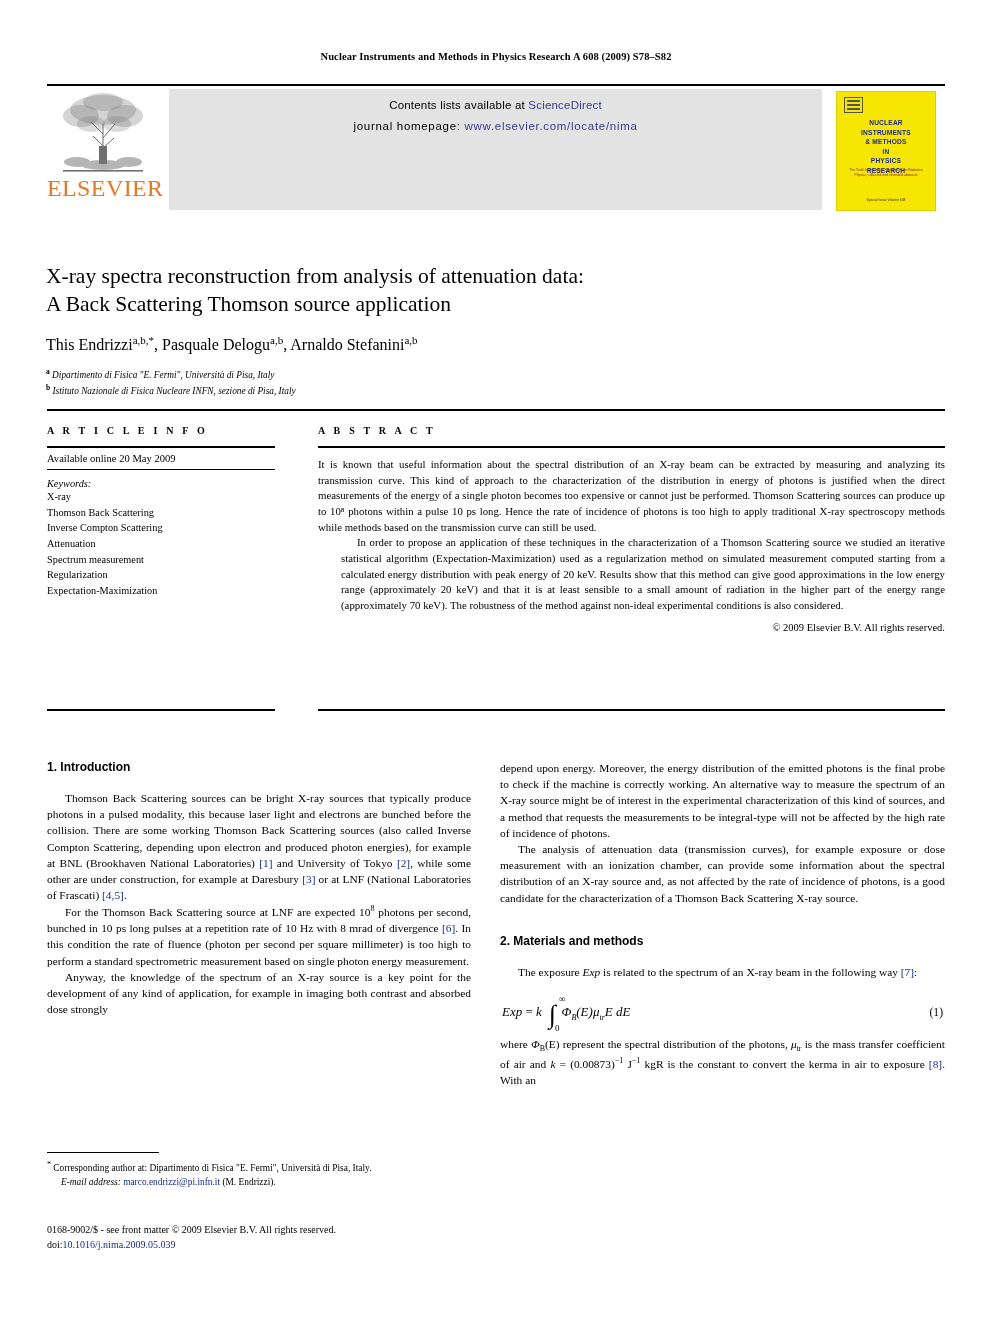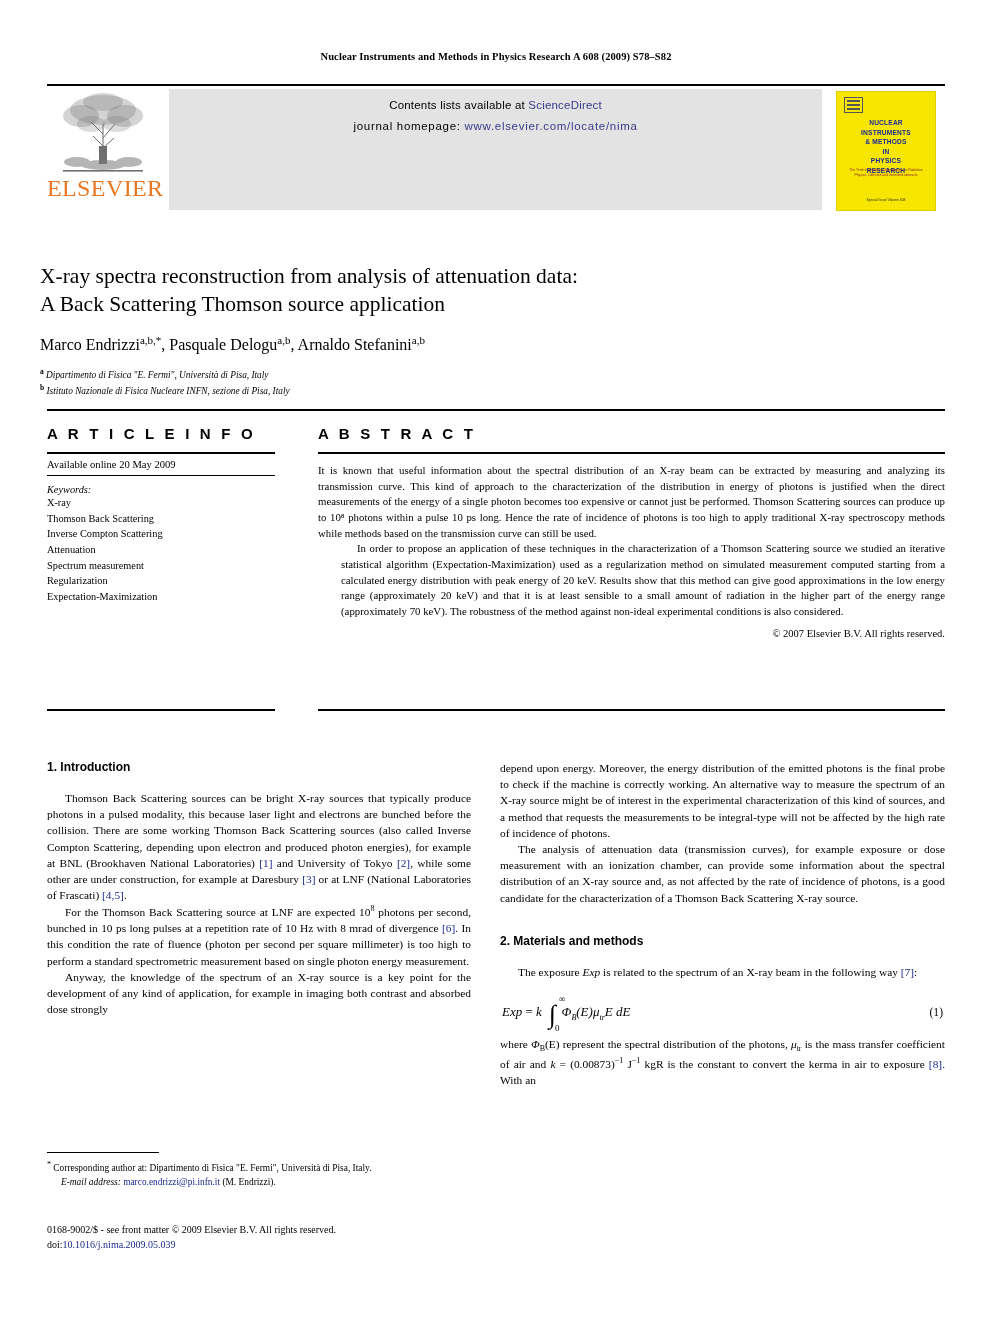--- a/index.html
+++ b/index.html
@@ -162,21 +162,21 @@
     width: 98px;
     text-align: center;
     color: #333;
     font-family: "Liberation Sans", sans-serif;
     font-size: 3.4px;
   }
 
   
   .title-block {
     position: absolute;
-    left: 40px; top: 262px;
+    left: 46px; top: 262px;
     width: 880px;
   }
   .paper-title {
     font-family: "Liberation Serif", serif;
     font-size: 21.5px;
     line-height: 1.32;
     color: #000;
     margin: 0;
     font-weight: normal;
   }
@@ -214,22 +214,22 @@
     position: absolute;
     left: 47px; top: 425px;
     width: 228px;
   }
   .abs-col {
     position: absolute;
     left: 318px; top: 425px;
     width: 627px;
   }
   .sec-label {
-    font-family: Liberation Sans, sans-serif;
-    font-size: 15px;
+    font-family: Liberation Serif, serif;
+    font-size: 10px;
     font-weight: bold;
     letter-spacing: 3.2px;
   }
   .rule-strong {
     height: 2.2px;
     background: #000;
     margin-top: 10px;
   }
   .avail-online {
     font-size: 10.6px;
@@ -452,21 +452,21 @@
       </div>
     </div>
   </div>
 
   <div class="title-block">
     <h1 class="paper-title">
       <span>X-ray spectra reconstruction from analysis of attenuation data:</span><br>
       <span>A Back Scattering Thomson source application</span>
     </h1>
     <div class="authors">
-      <span>Marco Endrizzi</span><sup>a,b,*</sup>, <span>Pasquale Delogu</span><sup>a,b</sup>, <span>Arnaldo Stefanini</span><sup>a,b</sup>
+      <span>This Endrizzi</span><sup>a,b,*</sup>, <span>Pasquale Delogu</span><sup>a,b</sup>, <span>Arnaldo Stefanini</span><sup>a,b</sup>
     </div>
     <div class="affiliations">
       <div><sup>a</sup> <span>Dipartimento di Fisica "E. Fermi", Università di Pisa, Italy</span></div>
       <div><sup>b</sup> <span>Istituto Nazionale di Fisica Nucleare INFN, sezione di Pisa, Italy</span></div>
     </div>
   </div>
 
   <div class="topline"></div>
 
   <div class="info-col">
@@ -485,21 +485,21 @@
     </ul>
   </div>
 
   <div class="abs-col">
     <div class="sec-label">A B S T R A C T</div>
     <div class="rule-strong"></div>
     <div class="abs-body">
       <p>It is known that useful information about the spectral distribution of an X-ray beam can be extracted by measuring and analyzing its transmission curve. This kind of approach to the characterization of the distribution in energy of photons is justified when the direct measurements of the energy of a single photon becomes too expensive or cannot just be performed. Thomson Scattering sources can produce up to 10⁸ photons within a pulse 10 ps long. Hence the rate of incidence of photons is too high to apply traditional X-ray spectroscopy methods while methods based on the transmission curve can still be used.</p>
       <p>In order to propose an application of these techniques in the characterization of a Thomson Scattering source we studied an iterative statistical algorithm (Expectation-Maximization) used as a regularization method on simulated measurement computed starting from a calculated energy distribution with peak energy of 20 keV. Results show that this method can give good approximations in the low energy range (approximately 20 keV) and that it is at least sensible to a small amount of radiation in the higher part of the energy range (approximately 70 keV). The robustness of the method against non-ideal experimental conditions is also considered.</p>
     </div>
-    <div class="copyright">© 2007 Elsevier B.V. All rights reserved.</div>
+    <div class="copyright">© 2009 Elsevier B.V. All rights reserved.</div>
   </div>
 
   <div class="info-endrule"></div>
   <div class="abs-endrule"></div>
 
   <div class="col-left">
     <div class="sec-head">1.  Introduction</div>
     <p class="body-p"><span>Thomson Back Scattering sources can be bright X-ray sources that typically produce photons in a pulsed modality, this because laser light and electrons are bunched before the collision. There are some working Thomson Back Scattering sources (also called Inverse Compton Scattering, depending upon electron and produced photon energies), for example at BNL (Brookhaven National Laboratories) </span><span class="ref">[1]</span><span> and University of Tokyo </span><span class="ref">[2]</span><span>, while some other are under construction, for example at Daresbury </span><span class="ref">[3]</span><span> or at LNF (National Laboratories of Frascati) </span><span class="ref">[4,5]</span><span>.</span></p>
     <p class="body-p"><span>For the Thomson Back Scattering source at LNF are expected 10</span><sup class="sm">8</sup><span> photons per second, bunched in 10 ps long pulses at a repetition rate of 10 Hz with 8 mrad of divergence </span><span class="ref">[6]</span><span>. In this condition the rate of fluence (photon per second per square millimeter) is too high to perform a standard spectrometric measurement based on single photon energy measurement.</span></p>
     <p class="body-p">Anyway, the knowledge of the spectrum of an X-ray source is a key point for the development of any kind of application, for example in imaging both contrast and absorbed dose strongly</p>

